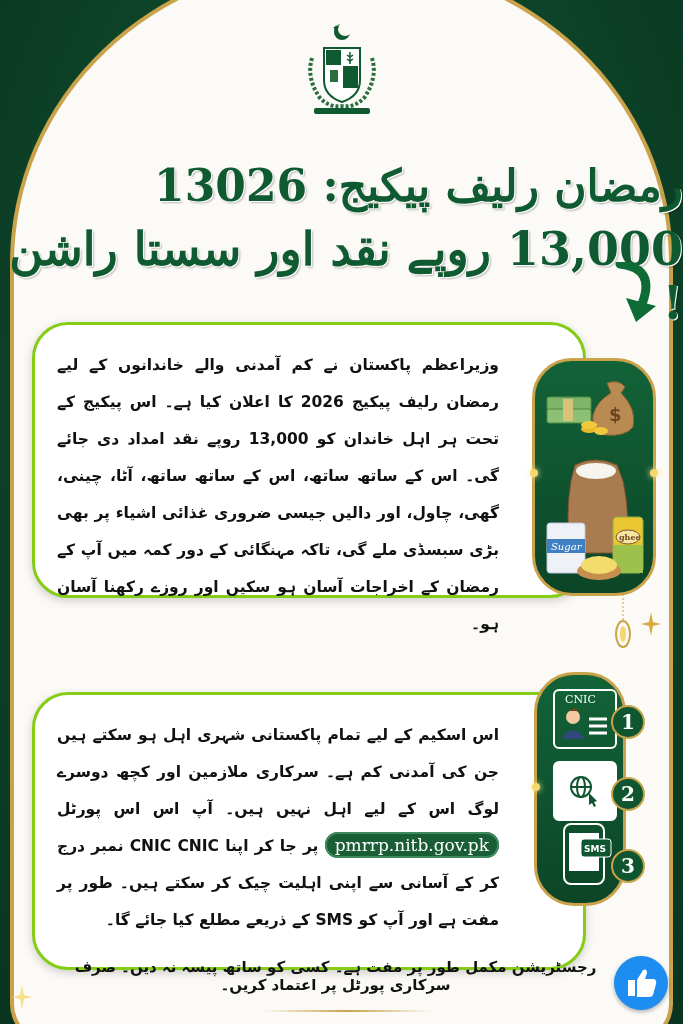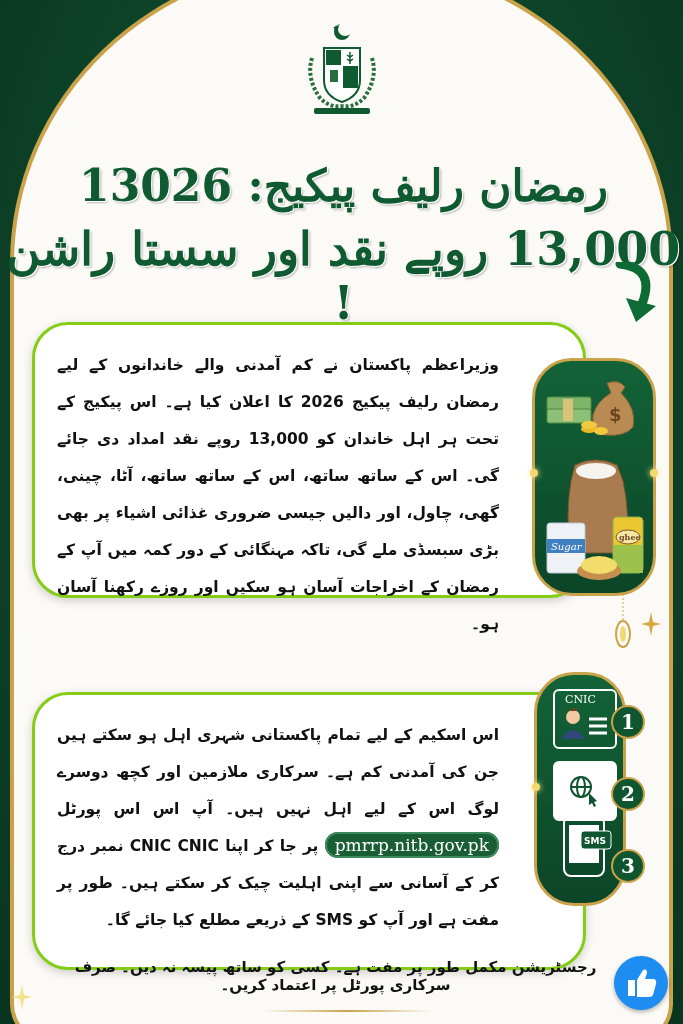--- a/index.html
+++ b/index.html
@@ -4,21 +4,21 @@
 <style>
   html, body { margin:0; padding:0; }
   body { width:683px; height:1024px; overflow:hidden; position:relative;
          font-family:"DejaVu Sans", sans-serif; background:#0e4a2c; }
   .bg { position:absolute; inset:0;
         background: radial-gradient(ellipse at 50% 40%, #1b6b40 0%, #0d4428 60%, #093420 100%); }
   .arch { position:absolute; left:10px; right:10px; top:-40px; bottom:-20px;
           background:#fbfaf6; border:4px solid #c9a24a;
           border-radius: 48% 48% 40px 40px / 28% 28% 40px 40px; }
   .emblem { position:absolute; left:300px; top:18px; width:84px; height:100px; }
-  .title { position:absolute; left:4px; right:0; text-align:center; direction:rtl;
+  .title { position:absolute; left:4px; right:0; direction:rtl;
            color:#0f5a30; font-family:"DejaVu Serif", serif; font-weight:bold;
            text-shadow: 1px 1px 0 #fff, 2px 2px 2px rgba(0,0,0,0.25); }
   .title.l1 { top:160px; font-size:44px; }
   .title.l2 { top:222px; font-size:46px; }
   .arrow { position:absolute; left:612px; top:262px; width:50px; height:62px; }
   .card { position:absolute; background:#fff; border:3px solid #84cc16; border-radius:36px;
           box-shadow: 0 3px 10px rgba(0,0,0,0.18); }
   .card1 { left:32px; top:322px; width:548px; height:270px; }
   .card2 { left:32px; top:652px; width:548px; height:272px;margin-top:40px; }
   .body-text { position:absolute; direction:rtl; text-align:justify; color:#111;
@@ -141,21 +141,21 @@
   <div class="step-icon" style="top:86px;background:#fff">
     <svg width="56" height="52" viewBox="0 0 56 52">
       <circle cx="26" cy="24" r="10" fill="none" stroke="#0f5530" stroke-width="2"></circle>
       <ellipse cx="26" cy="24" rx="4" ry="10" fill="none" stroke="#0f5530" stroke-width="2"></ellipse>
       <line x1="16" y1="24" x2="36" y2="24" stroke="#0f5530" stroke-width="2"></line>
       <path d="M34 30 l8 8 l-3 1 l2 4 l-2 1 l-2 -4 l-3 2 z" fill="#0f5530"></path>
     </svg>
   </div>
   <div class="step-badge" style="left:74px;top:102px">2</div>
 
-  <div class="step-icon" style="top:140px;left:26px;width:38px;height:58px;border-radius:8px">
+  <div class="step-icon" style="top:148px;left:26px;width:38px;height:58px;border-radius:8px">
     <svg width="60" height="56" viewBox="0 0 60 56">
       <rect x="4" y="8" width="30" height="38" fill="#fff"></rect>
       <rect x="16" y="14" width="30" height="18" rx="3" fill="#0f5530" stroke="#fff"></rect>
       <text x="19" y="27" font-size="9" font-weight="bold" fill="#fff" font-family="DejaVu Sans, sans-serif">SMS</text>
     </svg>
   </div>
   <div class="step-badge" style="left:74px;top:174px">3</div>
 </div>
 
 <div class="footer-text">رجسٹریشن مکمل طور پر مفت ہے۔ کسی کو ساتھ پیسہ نہ دیں۔ صرف سرکاری پورٹل پر اعتماد کریں۔</div>

